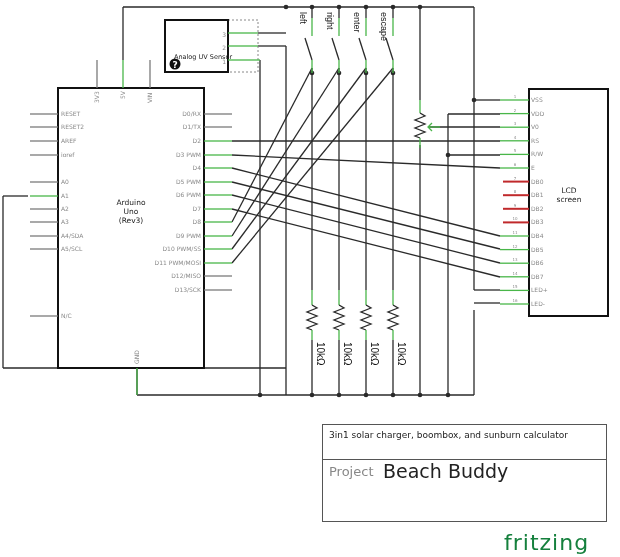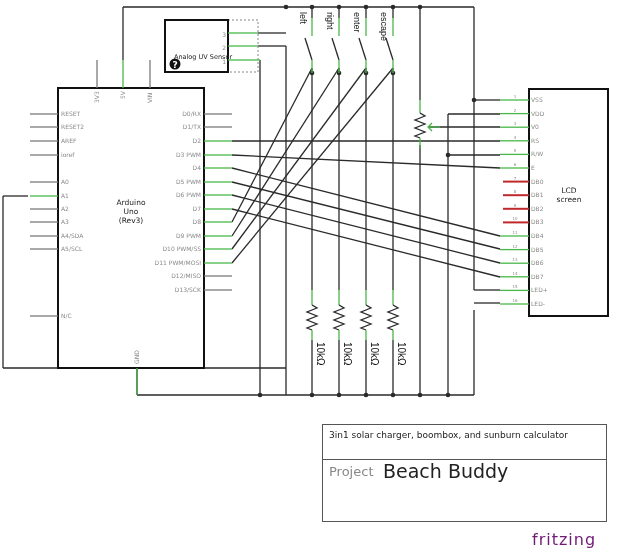--- a/index.html
+++ b/index.html
@@ -13,21 +13,21 @@
   .lbl { font-size:6px; fill:#8a8a8a; font-family:"DejaVu Sans", sans-serif; }
   .part { font-size:7.5px; fill:#222; font-family:"DejaVu Sans", sans-serif; }
   .sw { font-size:9px; fill:#111; font-family:"Liberation Sans", sans-serif; }
   .res { font-size:10px; fill:#111; font-family:"Liberation Sans", sans-serif; }
   .dot { fill:#2a2a2a; }
   #title-block { position:absolute; left:322px; top:424px; width:285px; height:98px; border:1.3px solid #555; box-sizing:border-box; font-family:"DejaVu Sans", sans-serif; }
   #title-block .row { border-top:1.3px solid #555; display:flex; align-items:center; position:relative; }
   #title-block .desc { padding:4px 6px; font-size:9px; line-height:12px; color:#222; height:34px; box-sizing:border-box; }
   .k { color:#888; font-size:13px; }
   .v { color:#222; font-size:9px; }
-  #fritzing-logo { position:absolute; left:532px; top:530px; font-family:"DejaVu Sans", sans-serif; font-size:16px; color:#701a75; letter-spacing:1px; }
+  #fritzing-logo { position:absolute; left:504px; top:530px; font-family:"DejaVu Sans", sans-serif; font-size:22px; color:#15803d; letter-spacing:1px; }
 </style>
 </head>
 <body>
 
 <svg id="schematic" width="620" height="557">
 
   <g>
 
     <line class="w" x1="123" y1="7" x2="474" y2="7"></line>
     <line class="w" x1="123" y1="7" x2="123" y2="60"></line>

